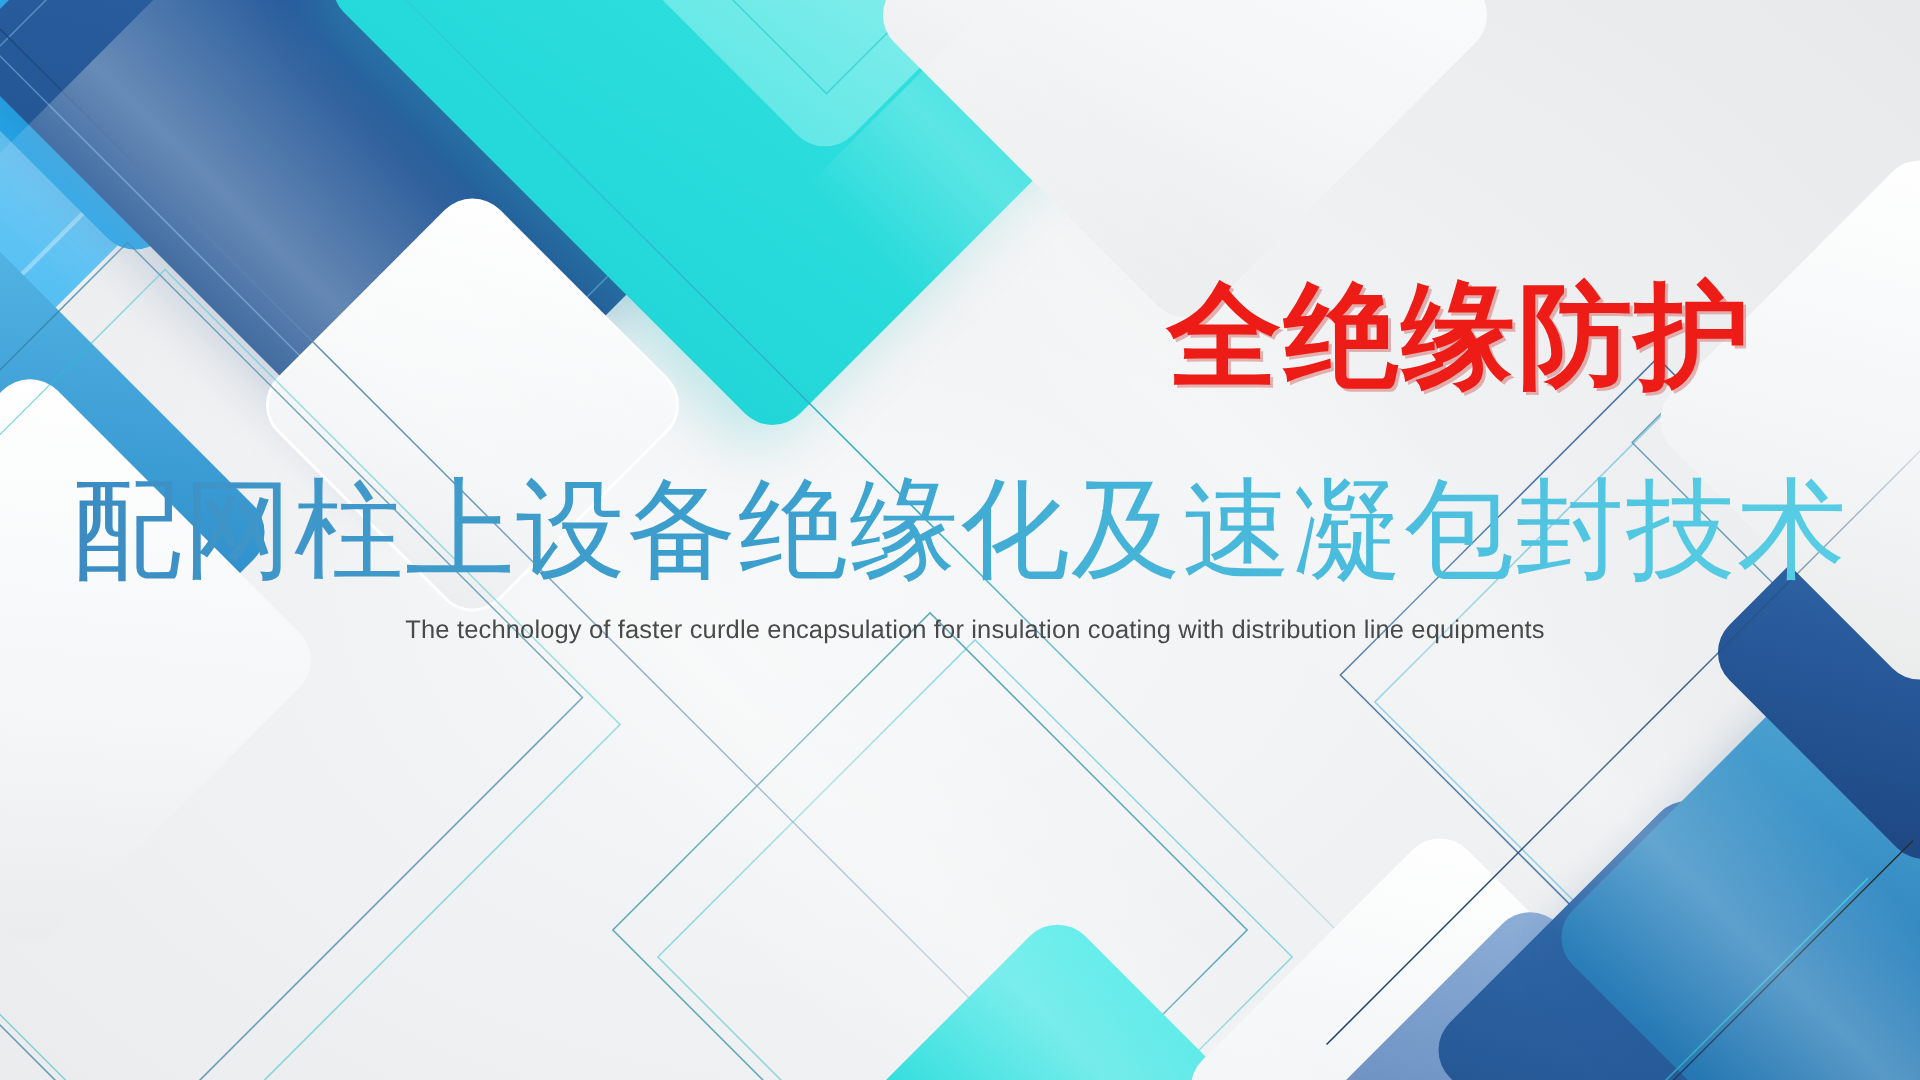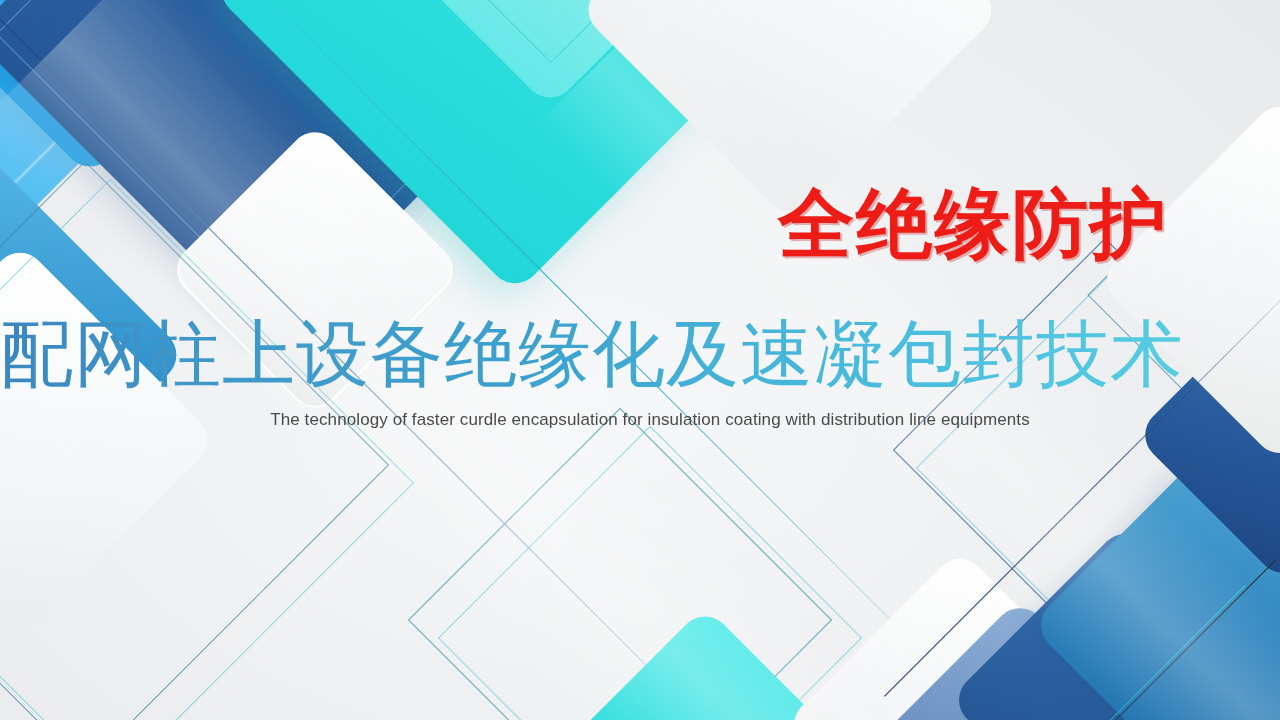--- a/index.html
+++ b/index.html
@@ -54,20 +54,21 @@
     letter-spacing:2px;
     color:#ee1c17;
     text-shadow:2px 2px 0 rgba(190,20,15,.30);
     white-space:nowrap;
   }
 
   #main-title {
     position:absolute;
     left:0; right:0;
     top:316px;
+    text-align:center;
     font-family:"DejaVu Sans", sans-serif;
     font-weight:normal;
     font-size:73px;
     line-height:1.05;
     letter-spacing:1px;
     white-space:nowrap;
     background:linear-gradient(90deg,
         #3a87bf 0%,
         #3f96c9 14%,
         #3f9ccb 26%,

